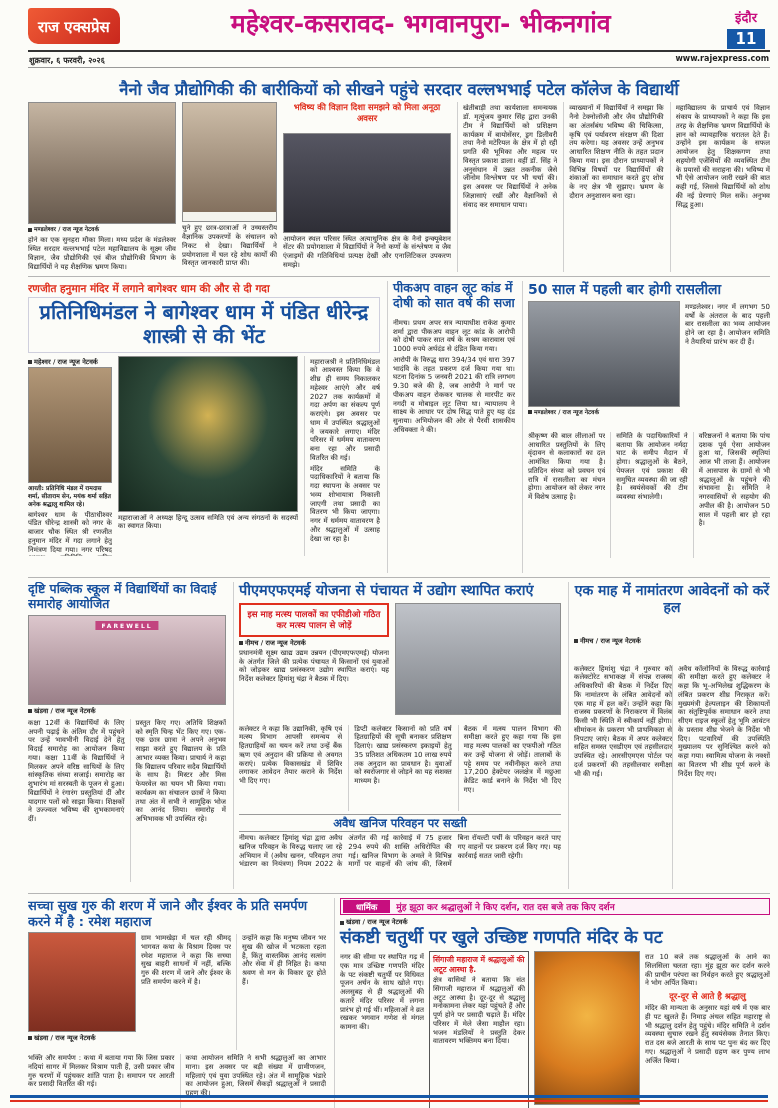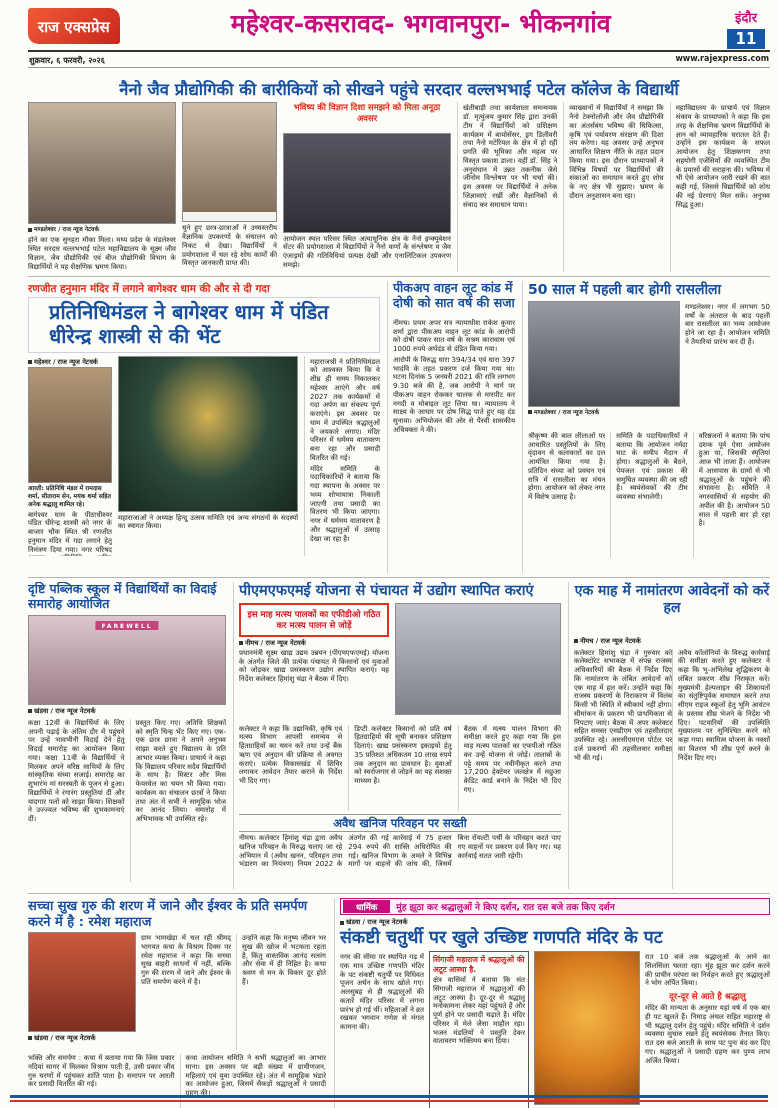--- a/index.html
+++ b/index.html
@@ -35,21 +35,21 @@
   .nano-grid{display:grid;grid-template-columns:148px 95px 168px 1fr 1fr 1fr;gap:6px;height:170px;overflow:hidden;}
   .ph-nano1{height:122px;background:linear-gradient(180deg,#c5b5a2,#8a7a6a 60%,#675a4e);}
   .ph-nano2{height:120px;background:linear-gradient(180deg,#cdbda8,#7d6a58);}
   .ph-nano3{height:100px;background:linear-gradient(180deg,#565662,#2e2e36);}
   .strip{position:absolute;bottom:0;left:0;right:0;height:9px;background:#f4f4ee;}
   .nano-sub{font-size:8.4px;text-align:center;line-height:1.2;margin-bottom:10px;}
 
   
   .band2{display:grid;grid-template-columns:352px 128px 1fr;gap:7px;height:292px;overflow:hidden;}
   .kicker{font-size:10.5px;margin:0 0 2px 0;}
-  .hl-bag{font-size:20px;text-align:left;border:1px solid #cfcfdd;padding:3px 20px;margin:1px 0 3px 0;}
+  .hl-bag{font-size:20px;text-align:center;border:1px solid #cfcfdd;padding:3px 6px;margin:1px 0 3px 0;}
   .bg-row{display:grid;grid-template-columns:84px 180px 1fr;gap:6px;overflow:hidden;height:200px;}
   .ph-mace{height:156px;background:radial-gradient(ellipse at 50% 38%,#d3b253 0%,#2e4a3a 48%,#16281e 100%);}
   .ph-meet{height:116px;background:linear-gradient(180deg,#b39878,#6b553e);}
   .hl-loot{font-size:12.5px;margin-bottom:8px;}
   .hl-ras{font-size:14px;margin:0 0 3px 0;}
   .ras-row1{display:grid;grid-template-columns:152px 1fr;gap:5px;overflow:hidden;}
   .ph-ras{height:106px;background:linear-gradient(180deg,#979ca3,#4a4e55);}
   .ras-row2{display:grid;grid-template-columns:1fr 1fr 1fr;gap:5px;height:128px;overflow:hidden;margin-top:13px;}
 
   
@@ -62,21 +62,21 @@
   .hl-pm{font-size:14.5px;margin-bottom:3px;}
   .pm-row1{display:grid;grid-template-columns:150px 1fr;gap:6px;overflow:hidden;height:118px;}
   .pm-box{border:2px solid #e0301e;padding:4px;color:#d61f26;font-weight:bold;font-size:8.6px;
           text-align:center;line-height:1.3;}
   .ph-pm{height:112px;background:linear-gradient(180deg,#c0c3c9,#7e8288);}
   .pm-row2{display:grid;grid-template-columns:1fr 1fr 1fr;gap:6px;height:88px;overflow:hidden;margin-top:2px;}
   .mining{border-top:1px solid #999;margin-top:3px;padding-top:1px;}
   .mining-head{font-size:11.5px;text-align:center;border-bottom:1px solid #999;padding:1px 0;margin-bottom:2px;}
   .mining-body{column-count:3;column-gap:6px;font-size:7px;line-height:1.25;text-align:justify;height:50px;overflow:hidden;}
   .hl-nam{font-size:14px;text-align:center;margin-bottom:20px;}
-  .nam-cols{display:grid;grid-template-columns:1fr 1fr;height:252px;overflow:hidden;margin-top:2px;}
+  .nam-cols{display:grid;grid-template-columns:1fr 1fr;height:252px;overflow:hidden;margin-top:18px;}
 
   
   .band4{display:grid;grid-template-columns:298px 1fr;gap:8px;height:238px;overflow:hidden;}
   .hl-mh{font-size:13px;margin-bottom:3px;}
   .mh-row{display:grid;grid-template-columns:108px 1fr 1fr;gap:5px;overflow:hidden;height:118px;}
   .ph-mh{height:100px;background:linear-gradient(180deg,#cb5a3e,#7e2e20);}
   .mh-row2{display:grid;grid-template-columns:1fr 1fr;gap:5px;height:56px;overflow:hidden;margin-top:2px;}
   .gp-strip{display:flex;align-items:center;gap:6px;border:1px solid #c70e7e;background:#fdf2f8;
             padding:1px 2px;margin-bottom:2px;}
   .gp-tag{background:#c70e7e;color:#fff;font-weight:bold;font-size:8.5px;padding:1px 13px;}

